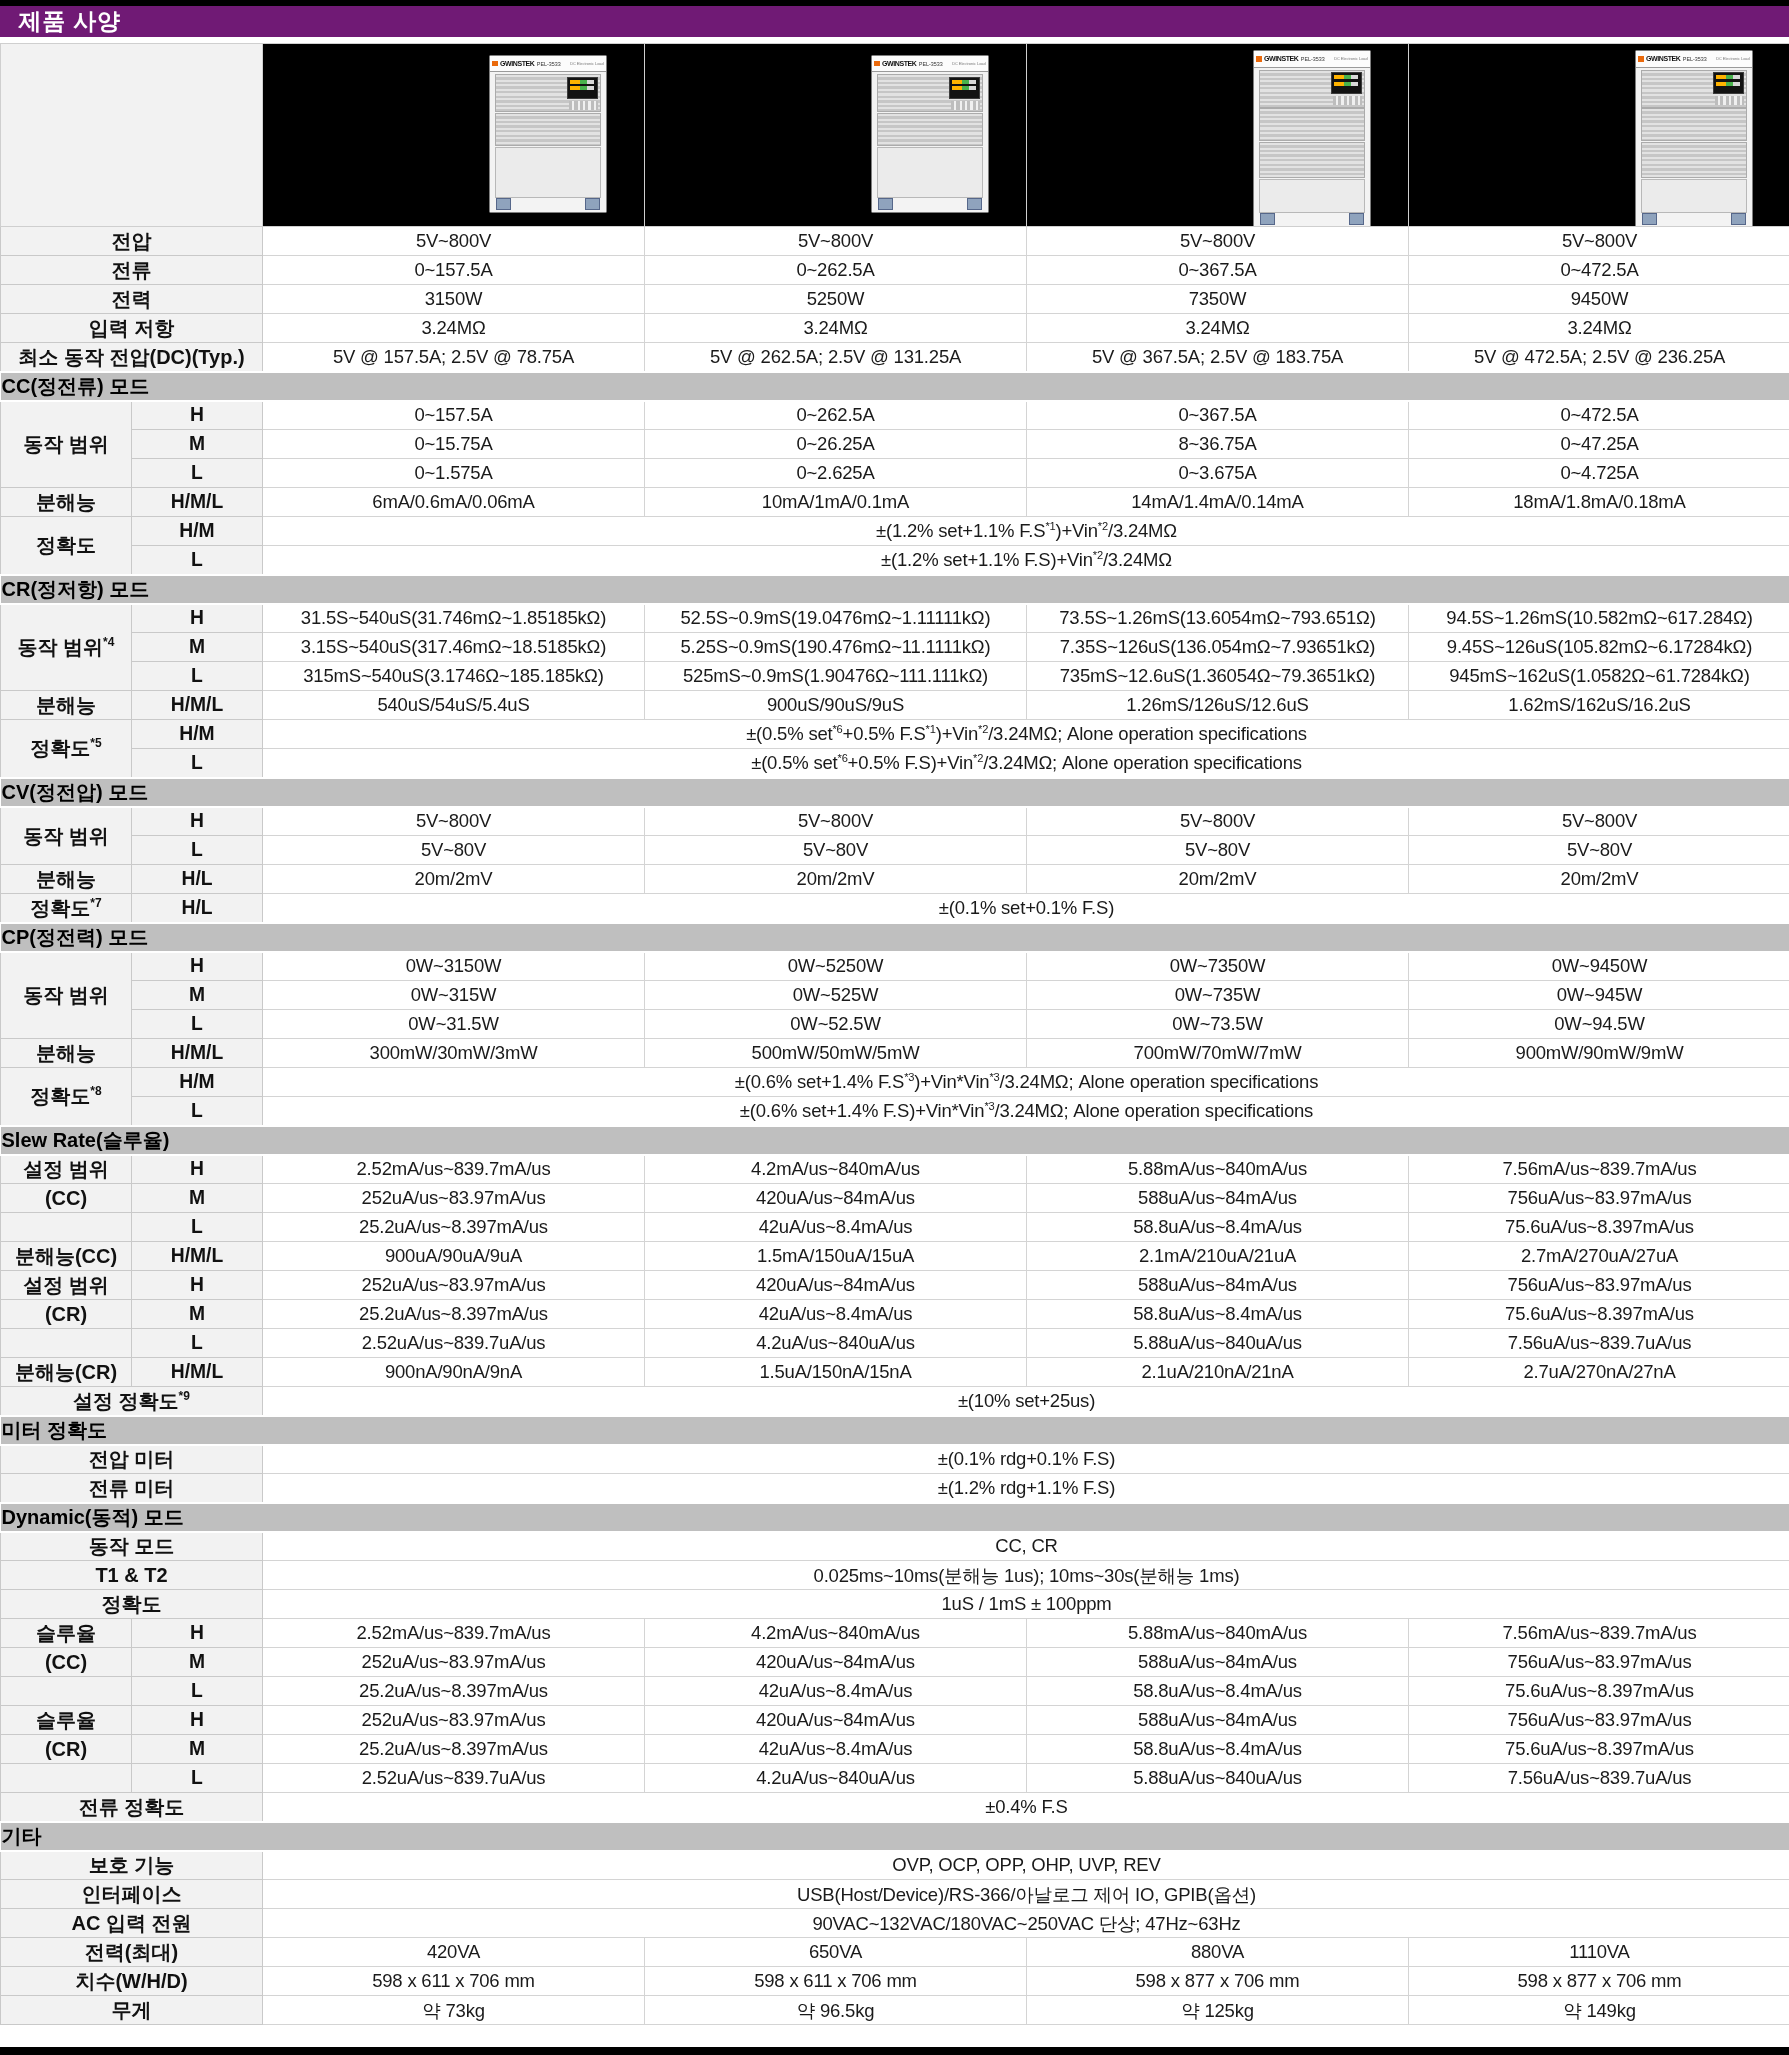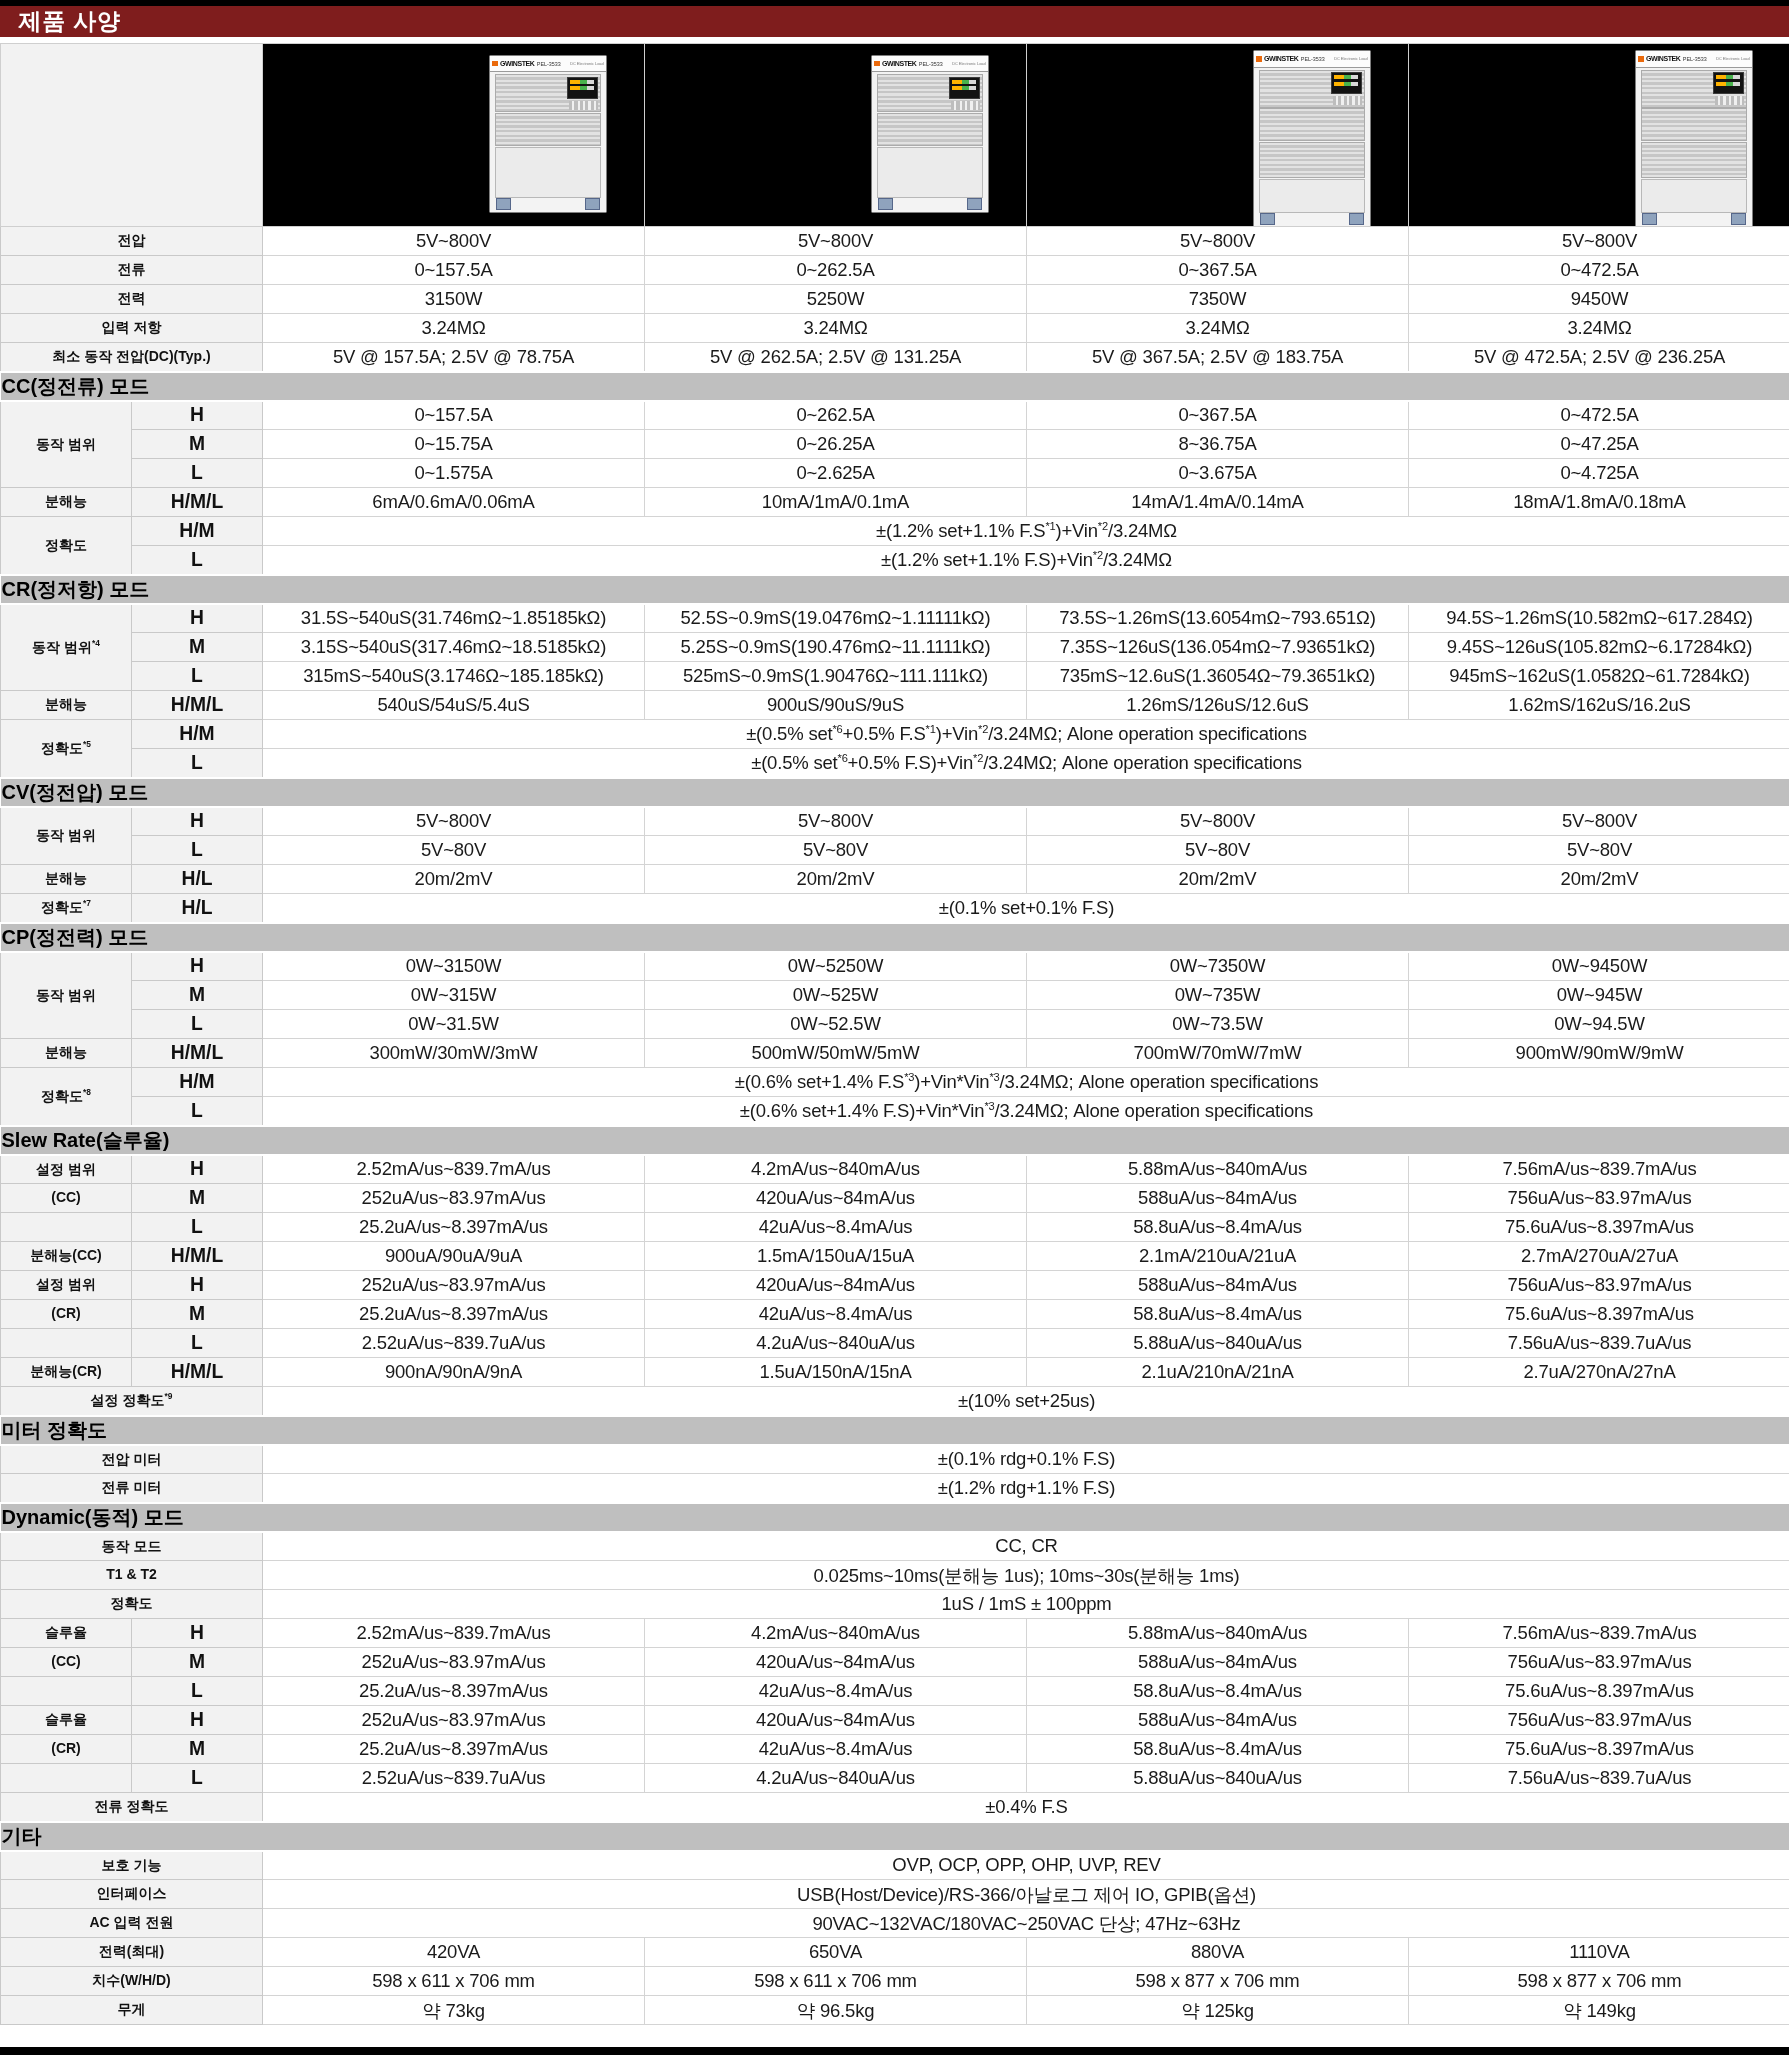--- a/index.html
+++ b/index.html
@@ -3,37 +3,37 @@
 <meta charset="utf-8">
 <style>
   html,body{margin:0;padding:0;}
   body{
     width:1789px;height:2056px;position:relative;background:#ffffff;
     font-family:"Liberation Sans","DejaVu Sans",sans-serif;color:#111;
     overflow:hidden;
   }
   .top-bar{position:absolute;top:0;left:0;width:1789px;height:6.2px;background:#000;}
   .title-bar{
-    position:absolute;top:6.2px;left:0;width:1789px;height:31px;background:#7f1d1d;
+    position:absolute;top:6.2px;left:0;width:1789px;height:31px;background:#701a75;
     display:flex;align-items:center;
   }
   .title-bar .ttl{font-size:23px;font-weight:bold;color:#fff;padding-left:18.5px;letter-spacing:0.8px;}
   .bottom-bar{position:absolute;left:0;bottom:0;width:1789px;height:9.3px;background:#000;}
 
   table.spec{
     position:absolute;top:43px;left:0;width:1789px;
     border-collapse:collapse;table-layout:fixed;
   }
   td{box-sizing:border-box;vertical-align:middle;text-align:center;overflow:hidden;}
   tr.r{height:29px;}
   tr.hrow{height:183px;}
   td.corner{background:#F2F2F2;border:1.5px solid #CFCFCF;}
   td.photo{background:#000;border:1.5px solid #CFCFCF;position:relative;}
   td.lab{
-    background:#F2F2F2;border:1.5px solid #C9C9C9;font-weight:bold;font-size:14px;
+    background:#F2F2F2;border:1.5px solid #C9C9C9;font-weight:bold;font-size:20px;
     line-height:1.1;white-space:pre-line;padding:0 1.5px;
   }
   td.sub{
     background:#F2F2F2;border:1.5px solid #C9C9C9;font-weight:bold;font-size:19.3px;
   }
   td.v{
     background:#fff;border:1.5px solid #D4D4D4;font-size:18.5px;color:#1a1a1a;
     white-space:nowrap;padding:0 1.5px;letter-spacing:-0.2px;
   }
   td.sec{

